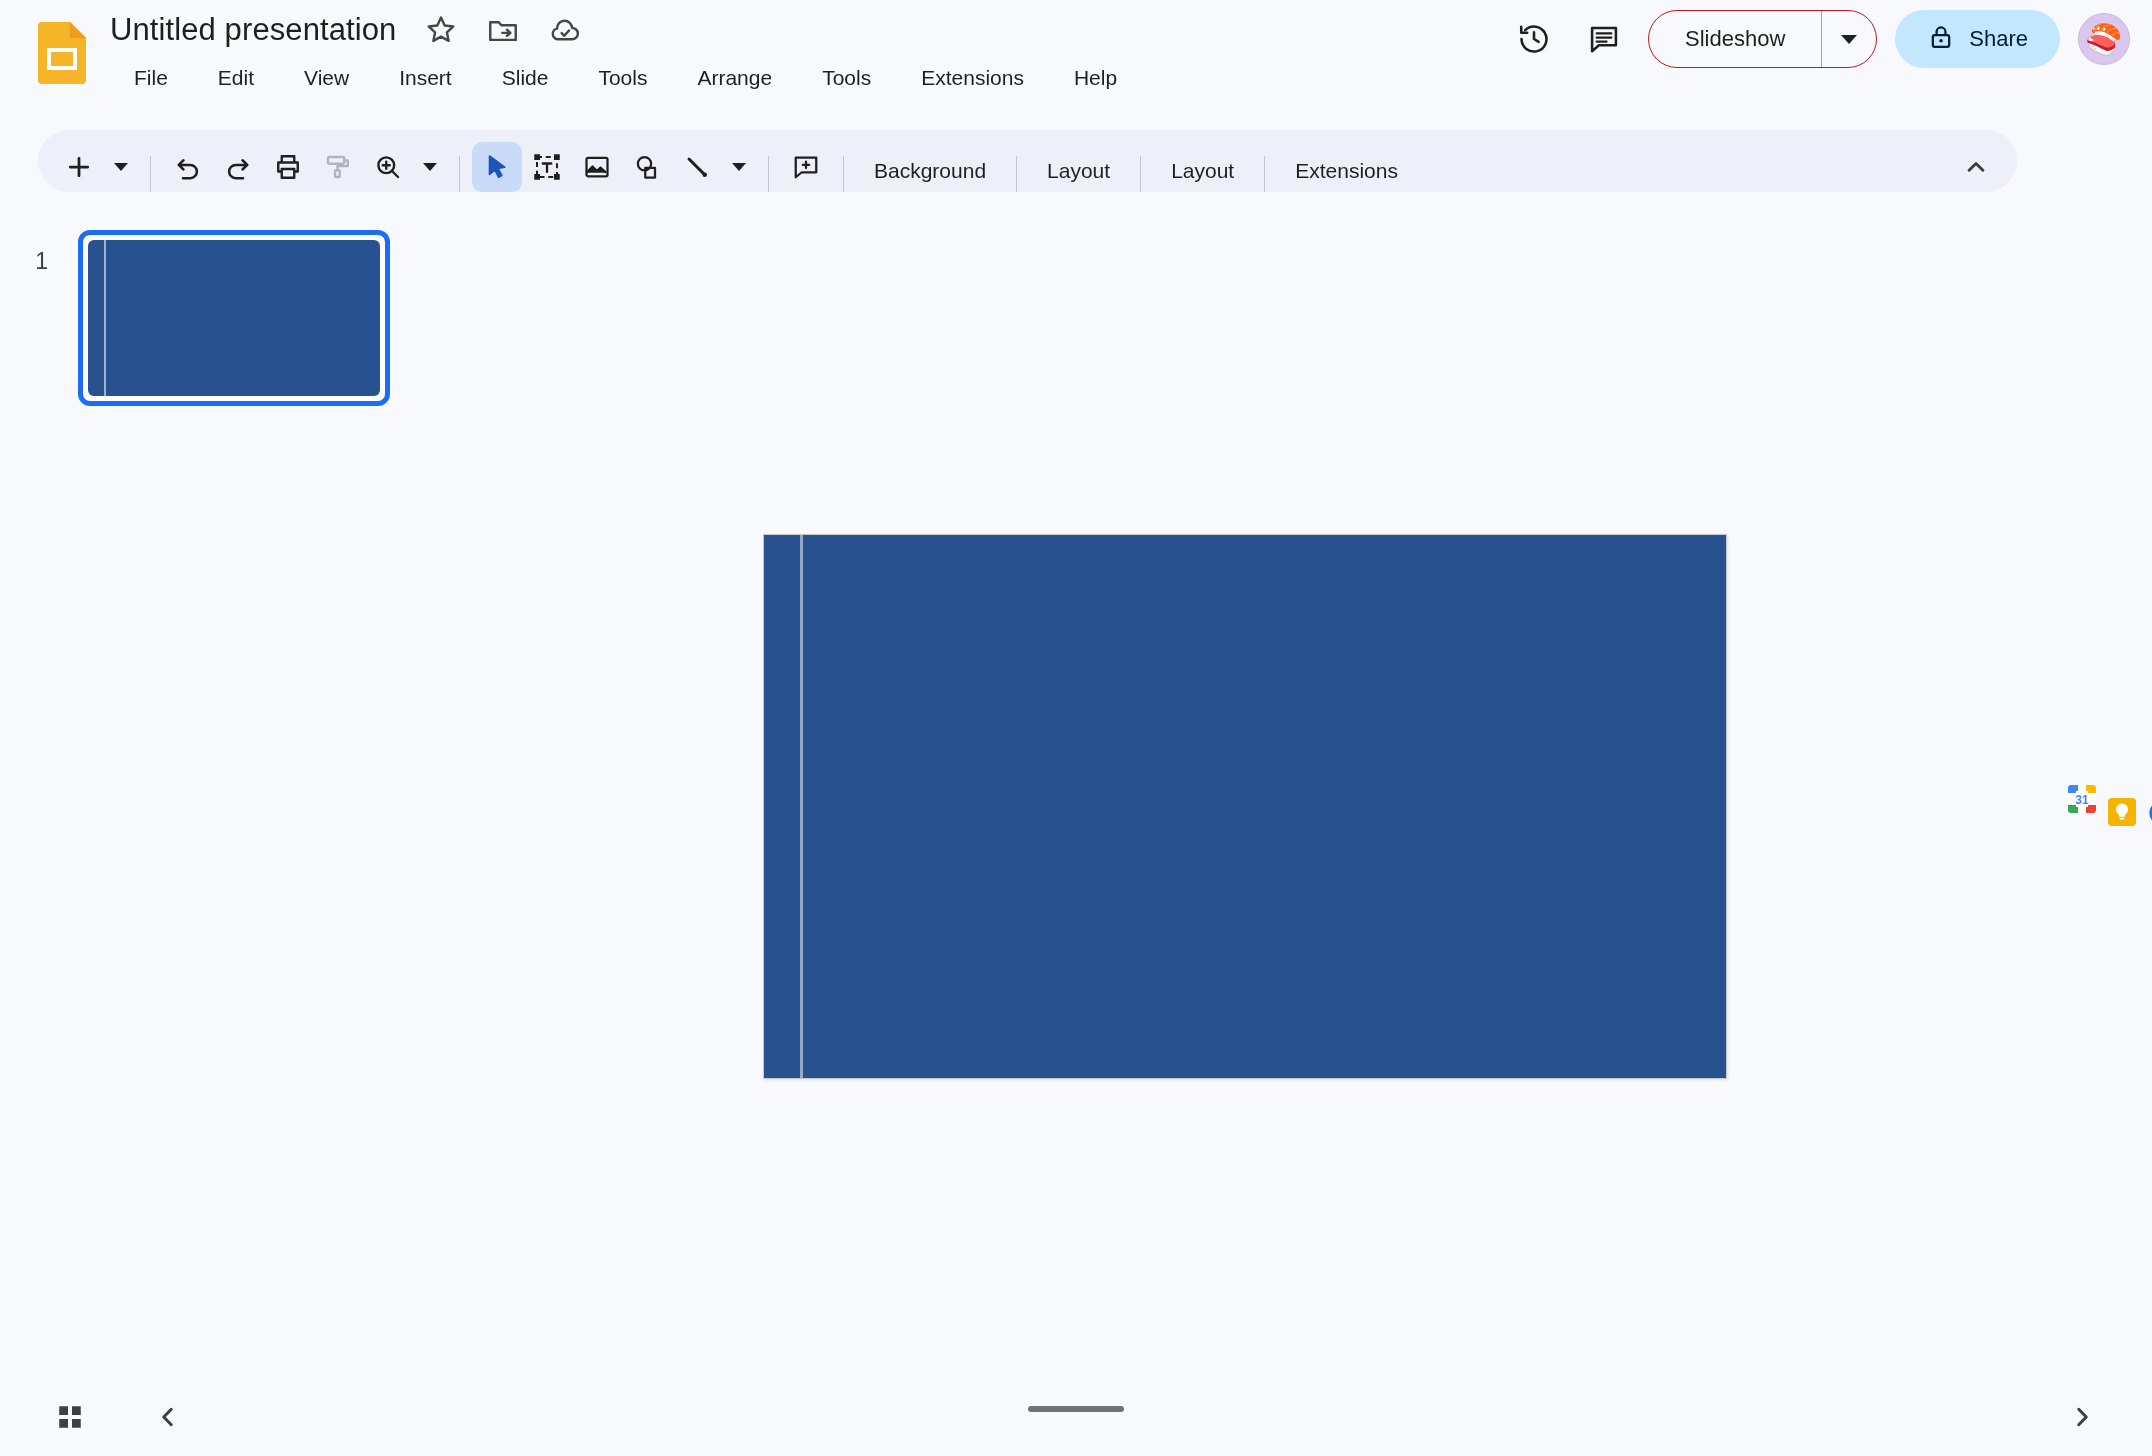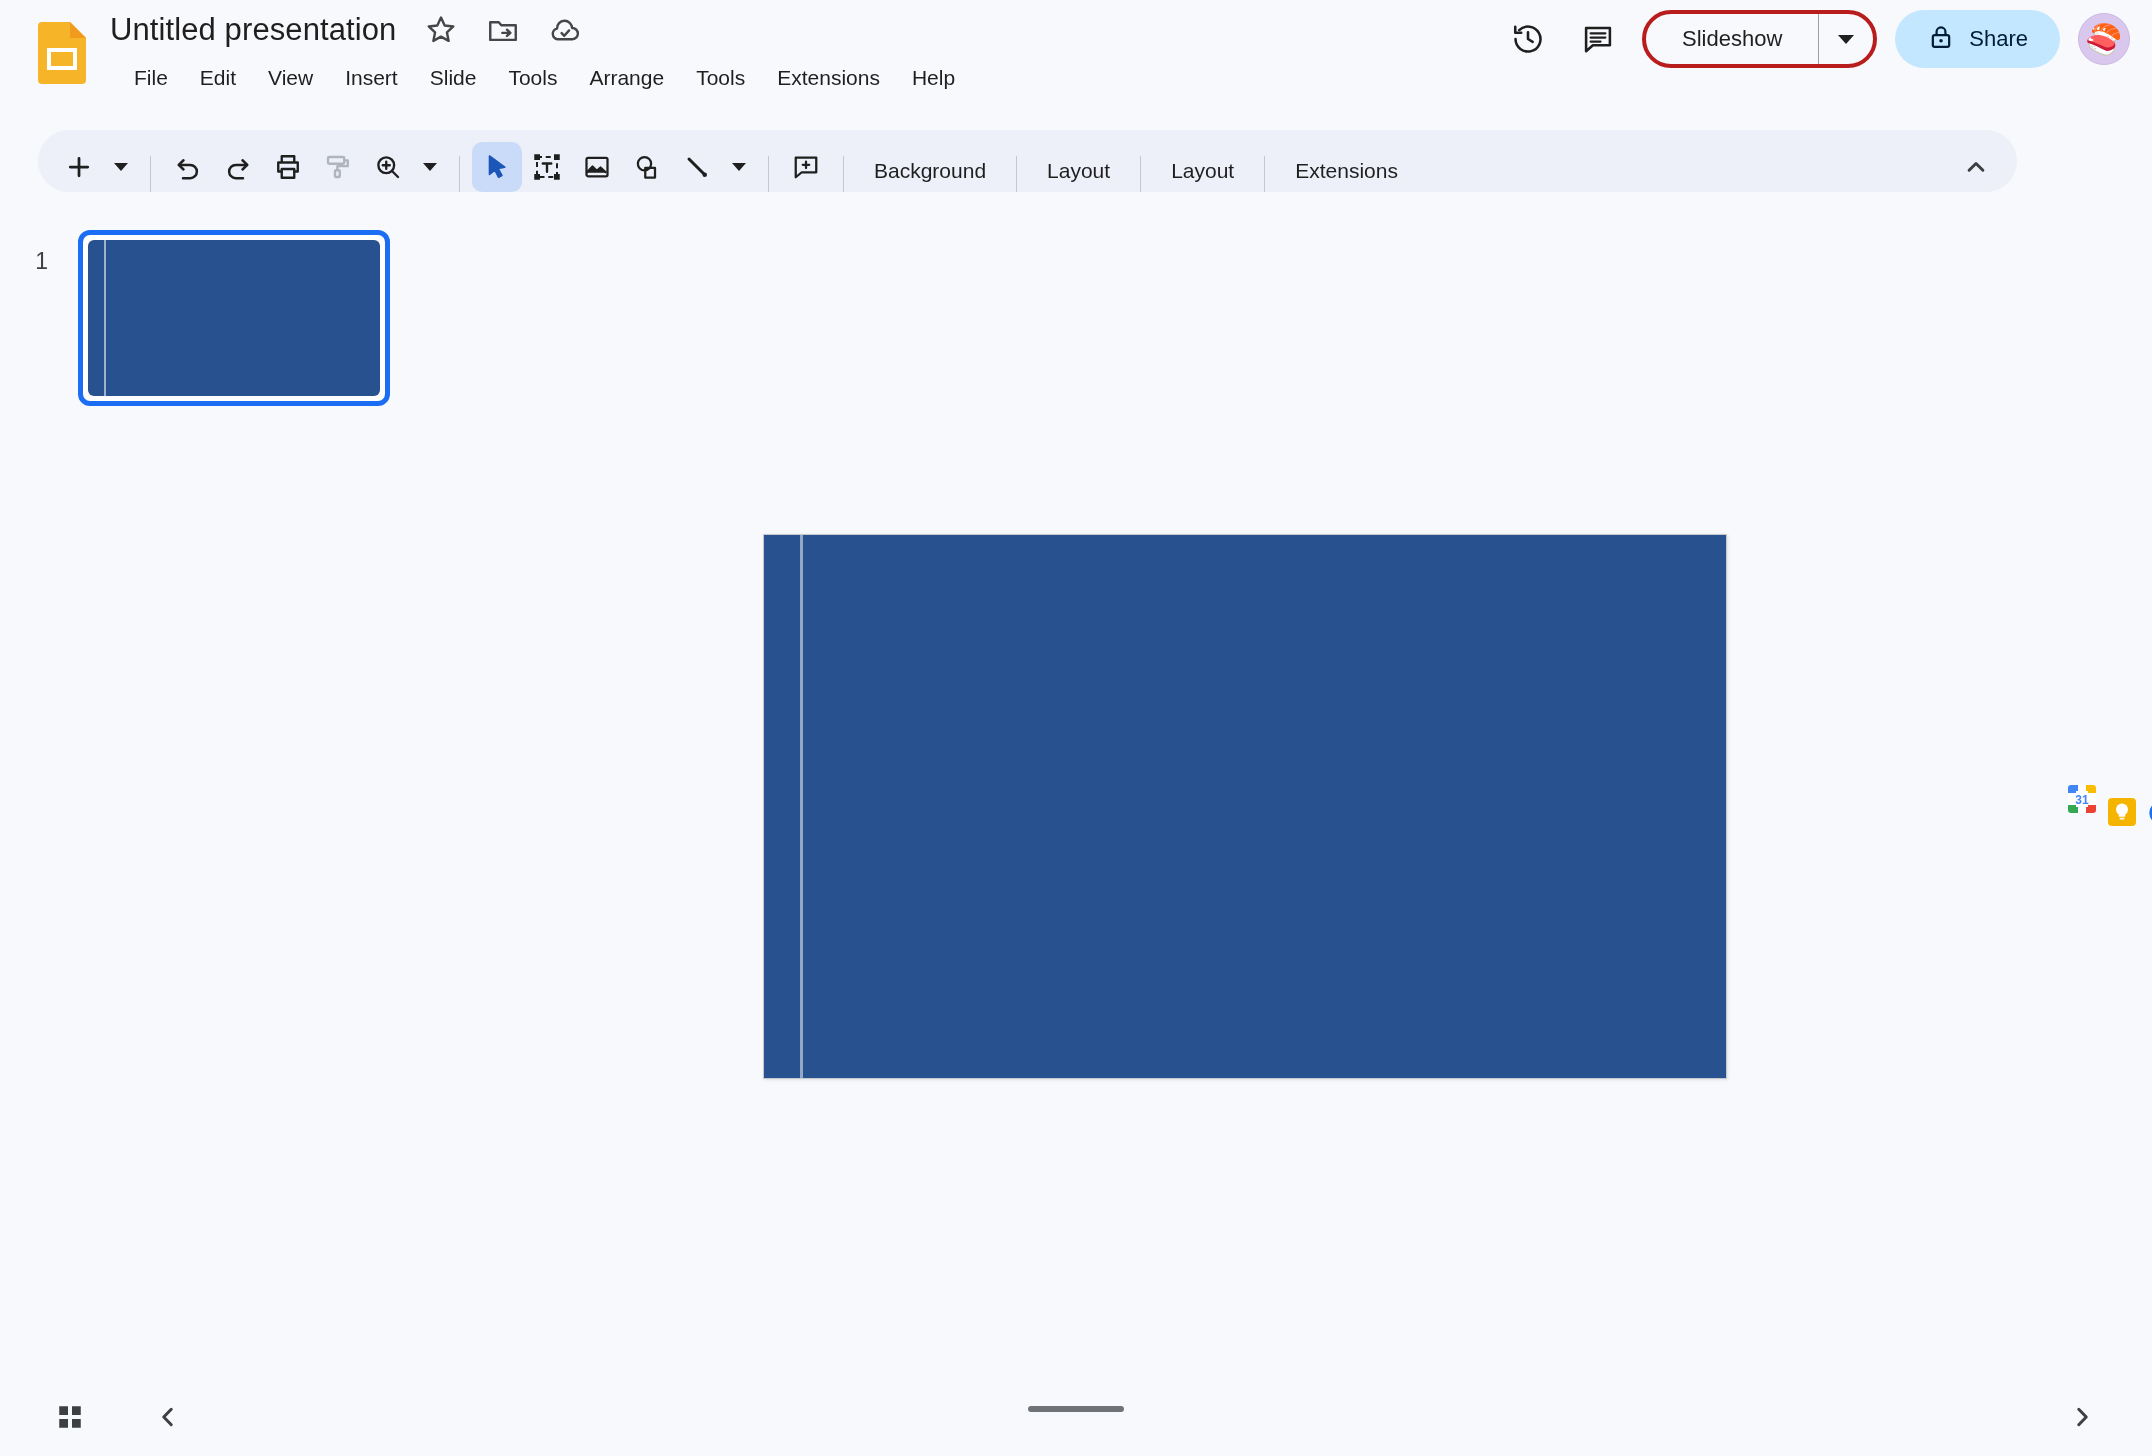--- a/index.html
+++ b/index.html
@@ -18,36 +18,36 @@
   }
   .doc-icon svg { display:block; }
   .title-row { position: absolute; left: 110px; top: 12px; display:flex; align-items:center; gap: 28px; }
   .doc-title {
     font-size: 31px; color: #1f1f1f; font-weight: 400; letter-spacing: .1px;
     white-space: nowrap;
   }
   .title-icon { width: 34px; height: 34px; color: #444746; cursor: pointer; }
   .title-icon svg { display:block; width:100%; height:100%; }
 
-  .menubar { position: absolute; left: 118px; top: 62px; display: flex; gap: 0px; }
+  .menubar { position: absolute; left: 118px; top: 62px; display: flex; gap: 18px; }
   .menu-item {
     font-size: 21px; color: #1f1f1f; padding: 4px 16px; border-radius: 6px;
     cursor: pointer; white-space: nowrap;
   }
 
   .top-right { position: absolute; right: 22px; top: 10px; display:flex; align-items:center; gap: 18px; }
   .icon-btn {
     width: 52px; height: 52px; border-radius: 50%; display:flex; align-items:center; justify-content:center;
     cursor:pointer; color:#1f1f1f;
   }
   .icon-btn svg { display:block; }
 
   .slideshow-group {
     display:flex; align-items:center; height: 58px;
-    border: 4px solid #b91c1c; border-radius: 29px; overflow:hidden; background: transparent;
+    border: 1px solid #b91c1c; border-radius: 29px; overflow:hidden; background: transparent;
   }
   .slideshow-main {
     padding: 0 36px; height: 100%; display:flex; align-items:center; font-size: 22px;
     color:#1f1f1f; cursor:pointer; font-weight:500;
   }
   .slideshow-div { width:1px; height:100%; background:#9aa0a6; }
   .slideshow-arrow {
     width: 54px; height: 100%; display:flex; align-items:center; justify-content:center; cursor:pointer;
   }
   .caret { width:0;height:0;border-left:8px solid transparent;border-right:8px solid transparent;border-top:9px solid #1f1f1f; }

